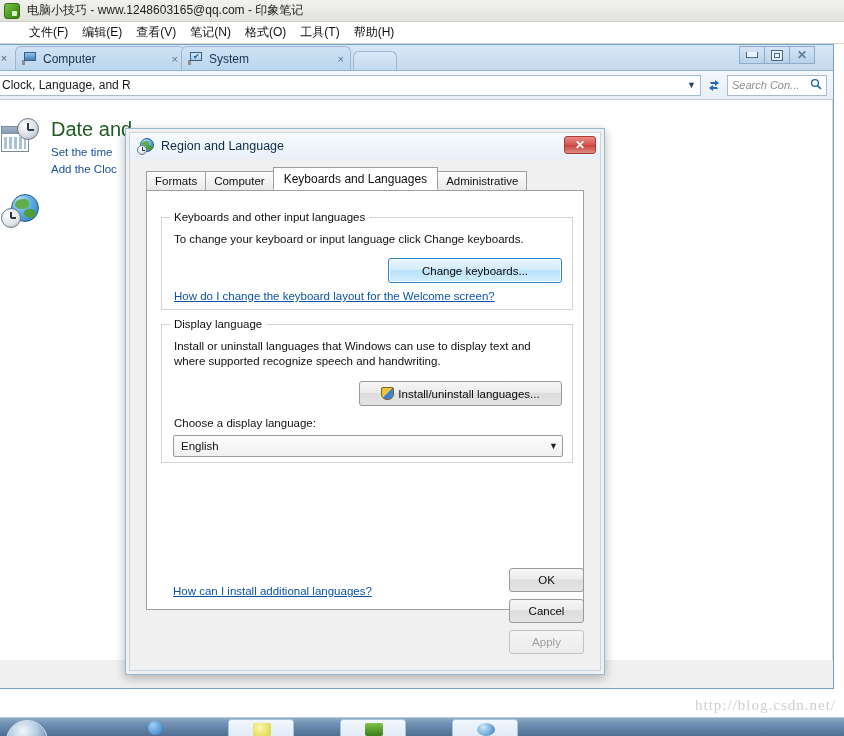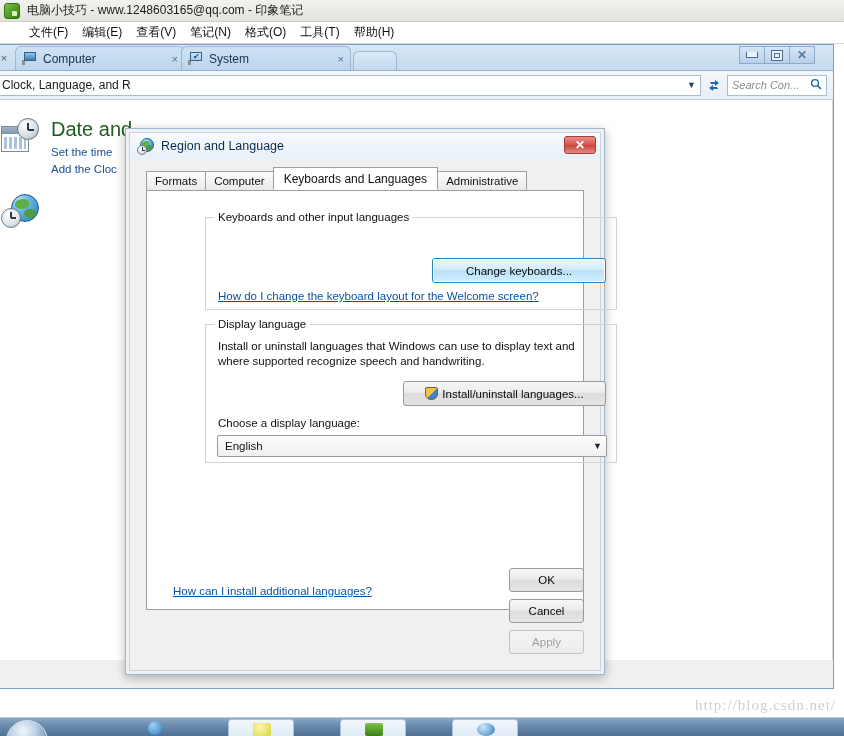--- a/index.html
+++ b/index.html
@@ -526,21 +526,20 @@
     background: #ffffff;
     border: 1px solid #9e9e9e;
     box-sizing: border-box;
   }
 
   
   .groupbox {
     position: absolute;
     border: 1px solid #d3d3d3;
     box-sizing: border-box;
-    margin-left: 44px;
   }
   .groupbox > .gb-legend {
     position: absolute;
     top: -7px;
     left: 8px;
     background: #ffffff;
     padding: 0 4px;
     font-size: 11.5px;
     color: #0f0f0f;
     white-space: nowrap;
@@ -820,20 +819,21 @@
           <div class="tab-btn">Formats</div>
           <div class="tab-btn">Computer</div>
           <div class="tab-btn active">Keyboards and Languages</div>
           <div class="tab-btn">Administrative</div>
         </div>
 
         <div class="tab-panel">
 
           <div class="groupbox" style="left:14px; top:26px; width:412px; height:93px;">
             <span class="gb-legend">Keyboards and other input languages</span>
+            <span class="gb-text" style="left:12px; top:14px;">To change your keyboard or input language click Change keyboards.</span>
             <div class="win-btn focus" style="right:10px; top:40px; width:174px; height:25px;">Change keyboards...</div>
             <span class="dlg-link" style="left:12px; top:72px;">How do I change the keyboard layout for the Welcome screen?</span>
           </div>
 
           <div class="groupbox" style="left:14px; top:133px; width:412px; height:139px;">
             <span class="gb-legend">Display language</span>
             <span class="gb-text" style="left:12px; top:14px;">Install or uninstall languages that Windows can use to display text and</span>
             <span class="gb-text" style="left:12px; top:29px;">where supported recognize speech and handwriting.</span>
 
             <div class="win-btn" style="right:10px; top:56px; width:203px; height:25px;">

